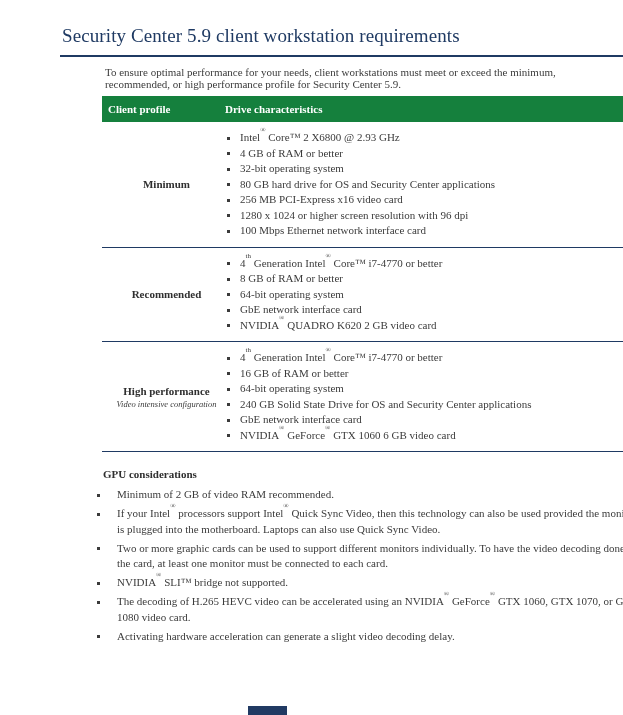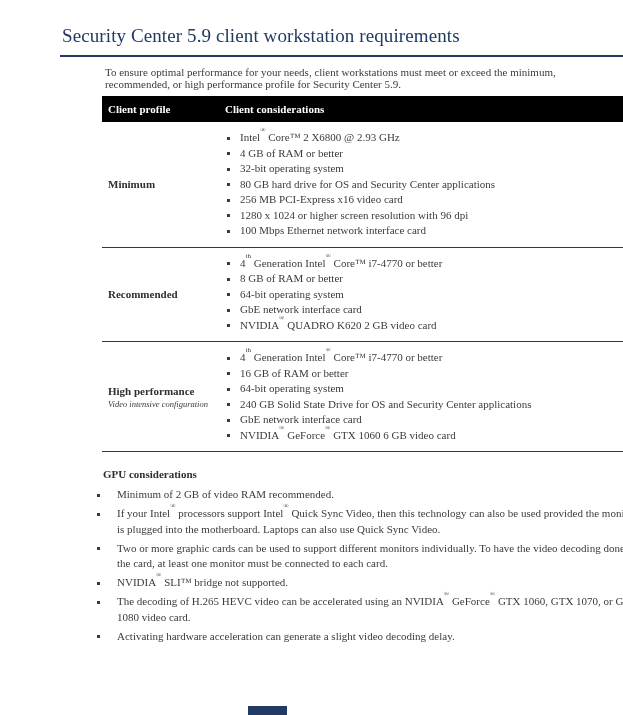--- a/index.html
+++ b/index.html
@@ -12,28 +12,28 @@
   .doc-title {
     margin:25px 20px 0 22px; font-size:19px; font-weight:400;
     color:#1f3a63; letter-spacing:0.1px;
   }
   .title-rule { margin:8px 20px 0 20px; height:2px; background:#1f3a63; }
   .intro { margin:9px 50px 0 65px; font-size:11px; line-height:12px; }
   .intro p { margin:0 0 6px 0; }
 
   .req-table { margin:5px 0 0 62px; width:522px; }
   .thead {
-    display:grid; grid-template-columns:123px 1fr; background:#000000;
+    display:grid; grid-template-columns:123px 1fr; background:#15803d;
     color:#ffffff; height:26px; align-items:center; font-size:11px; font-weight:bold;
   }
   .thead .c1 { padding-left:6px; }
   .tbody { border-bottom:1px solid #1f3a63; }
   .profile { display:grid; grid-template-columns:123px 1fr; }
   .profile + .profile { border-top:1px solid #1f3a63; }
-  .pcell { display:flex; flex-direction:column; justify-content:center; padding-left:6px; }
+  .pcell { display:flex; flex-direction:column; justify-content:center; padding-left:6px;align-items:center; }
   .pname { font-weight:bold; font-size:11px; color:#2f2f2f; }
   .psub { font-style:italic; font-size:8.5px; color:#3b3b3b; margin-top:2px; }
   ul.chars { list-style:none; margin:0; padding:8px 0; }
   ul.chars li { position:relative; padding-left:15px; font-size:11px; line-height:15.5px; }
   .dot { position:absolute; left:2px; top:6.5px; width:3px; height:3px; background:#3b3b3b; }
 
   .gpu { margin:7px 20px 0 55px; }
   .gpu-heading { font-size:11px; font-weight:bold; color:#2f2f2f; margin:16px 0 0 8px; }
   ul.gpu-list { list-style:none; margin:7px 0 0 0; padding:0; }
   ul.gpu-list li {
@@ -56,21 +56,21 @@
   <h1 class="doc-title">Security Center 5.9 client workstation requirements</h1>
   <div class="title-rule"></div>
 
   <div class="intro">
     <p>To ensure optimal performance for your needs, client workstations must meet or exceed the minimum, recommended, or high performance profile for Security Center 5.9.</p>
   </div>
 
   <div class="req-table">
     <div class="thead">
       <div class="c1">Client profile</div>
-      <div class="c2">Client considerations</div>
+      <div class="c2">Drive characteristics</div>
     </div>
     <div class="tbody">
   <div class="profile">
     <div class="pcell">
       <div class="pname">Minimum</div>
 
     </div>
     <ul class="chars">
             <li><span class="dot"></span><span class="t">Intel<sup class="sup">®</sup> Core™ 2 X6800 @ 2.93 GHz</span></li>
             <li><span class="dot"></span><span class="t">4 GB of RAM or better</span></li>

